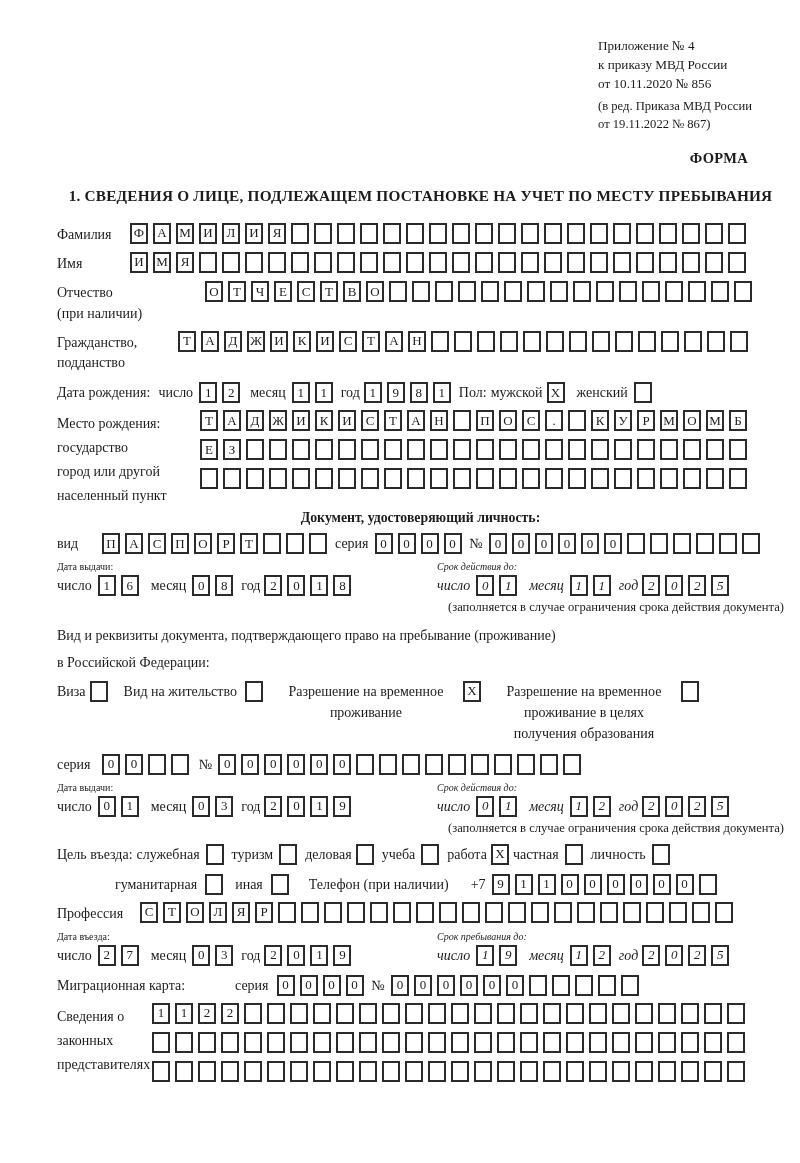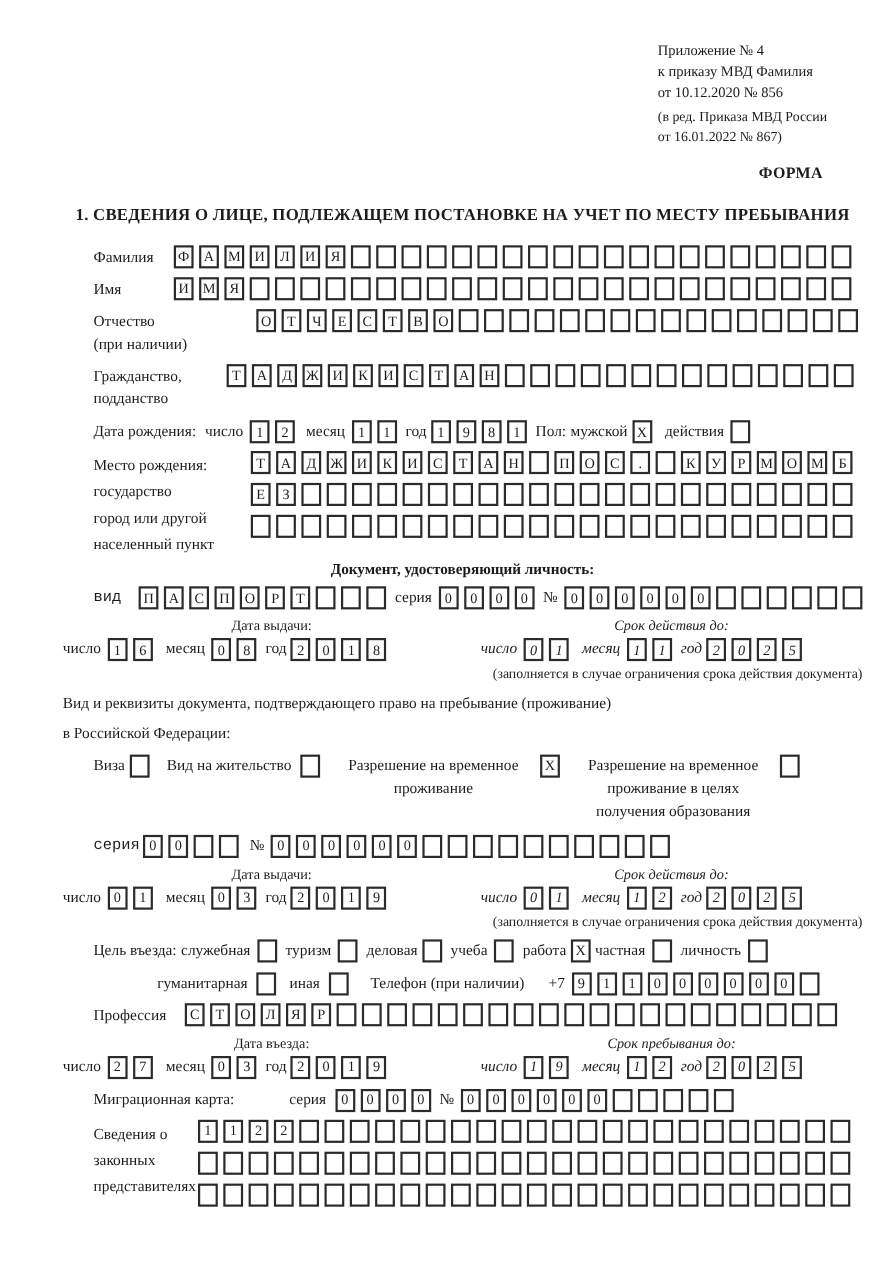--- a/index.html
+++ b/index.html
@@ -17,24 +17,24 @@
   .hdr-small { margin-top: 5px; font-size: 12.6px; line-height: 1.4; }
   .forma { text-align: right; font-weight: bold; font-size: 14.5px; margin: 16px 36px 0 0; letter-spacing: .3px; }
 
   
   .title { text-align: center; font-weight: bold; font-size: 16px; line-height: 1.55; margin-top: 20px; letter-spacing: .2px; }
   .tunder { display: inline-block; width: 56px; height: 13px; border-bottom: 2px solid #3a3a3a; margin-left: 10px; }
 
   .sec1 { text-align: center; font-weight: bold; font-size: 15.3px; letter-spacing: .2px; }
 
   
-  .frow { display: flex; align-items: flex-start; margin-bottom: 7px; margin-left: 28px; }
+  .frow { display: flex; align-items: flex-start; margin-bottom: 7px; }
   .flabel { font-size: 14px; line-height: 1.45; flex: none; padding-top: 2px; }
   .w73 { width: 73px; } .w148 { width: 148px; } .w121 { width: 121px; }
-  .w143 { width: 143px; } .w83 { width: 83px; } .w45 { width: 45px; font-family: Liberation Mono, monospace; } .w178 { width: 178px; }
+  .w143 { width: 143px; } .w83 { width: 83px; } .w45 { width: 45px; } .w178 { width: 178px; }
   .w95 { width: 95px; }
 
   .cells { display: inline-flex; gap: 5px; flex-wrap: nowrap; }
   .cell, .box {
     width: 18px; height: 21px; flex: none;
     border: 2px solid #2b2b2b;
     display: inline-flex; align-items: center; justify-content: center;
     font-size: 13px; font-family: "Liberation Serif", serif;
     background: #fff;
   }
@@ -48,43 +48,43 @@
   
   .stack .cells { margin-bottom: 8px; }
   .lblcol div { line-height: 24px; font-size: 14px; }
 
   .dochead { text-align: center; font-weight: bold; font-size: 13.8px; margin: 2px 0 7px; }
 
   
   .dates { display: flex; margin-top: 2px; }
   .dleft { width: 380px; flex: none; }
   .dright { flex: 1; font-style: italic; }
-  .dhead { text-align: center; font-size: 13px; margin-bottom: 3px; }
+  .dhead { text-align: left; font-size: 10px; margin-bottom: 3px; }
   .dline { display: flex; align-items: center; }
   .note { text-align: right; font-size: 12.6px; margin: 4px 0 8px; }
 
   .intro { font-size: 14px; line-height: 1.9; }
 
   .viza { align-items: flex-start; margin-top: 4px; }
   .optwrap { width: 178px; text-align: center; font-size: 14px; line-height: 1.5; margin: 0 8px 0 14px; }
 
   .purpose2 { padding-left: 58px; }
 </style>
 </head>
 <body>
 
 <div class="page">
 
   <div class="hdr">
     <div>Приложение № 4</div>
-    <div>к приказу МВД Фамилия</div>
-    <div>от 10.12.2020 № 856</div>
+    <div>к приказу МВД России</div>
+    <div>от 10.11.2020 № 856</div>
     <div class="hdr-small">
       <div>(в ред. Приказа МВД России</div>
-      <div>от 16.01.2022 № 867)</div>
+      <div>от 19.11.2022 № 867)</div>
     </div>
   </div>
 
   <div class="forma">ФОРМА</div>
 
   <div class="title">
   </div>
 
   <div class="sec1" style="margin-bottom:18px;">1. СВЕДЕНИЯ О ЛИЦЕ, ПОДЛЕЖАЩЕМ ПОСТАНОВКЕ НА УЧЕТ ПО МЕСТУ ПРЕБЫВАНИЯ</div>
 
@@ -236,21 +236,21 @@
     <span class="il ml8 mr4">год</span>
     <span class="cells">
         <span class="cell">1</span>
         <span class="cell">9</span>
         <span class="cell">8</span>
         <span class="cell">1</span>
       </span>
     <span class="il ml8 mr4">Пол:</span>
     <span class="il mr4">мужской</span>
     <span class="box">X</span>
-    <span class="il ml12 mr6">действия</span>
+    <span class="il ml12 mr6">женский</span>
     <span class="box"></span>
   </div>
 
   <div class="frow stack" style="margin-bottom:2px;">
     <div class="flabel w143 lblcol">
       <div>Место рождения:</div>
       <div>государство</div>
       <div>город или другой</div>
       <div>населенный пункт</div>
     </div>

